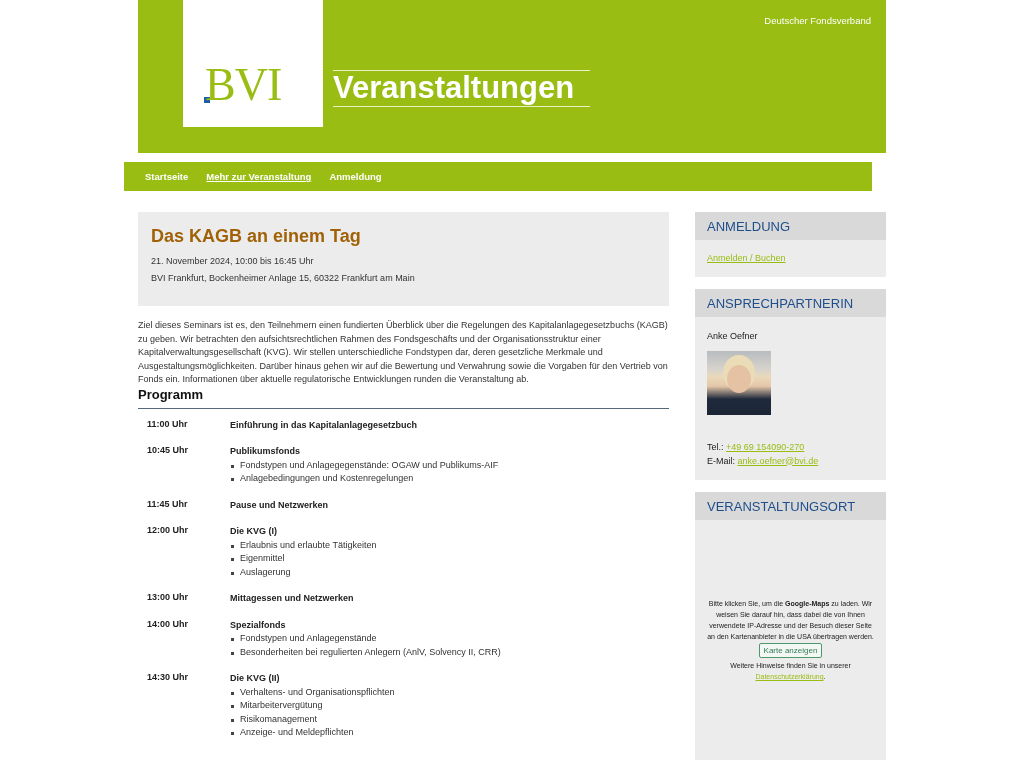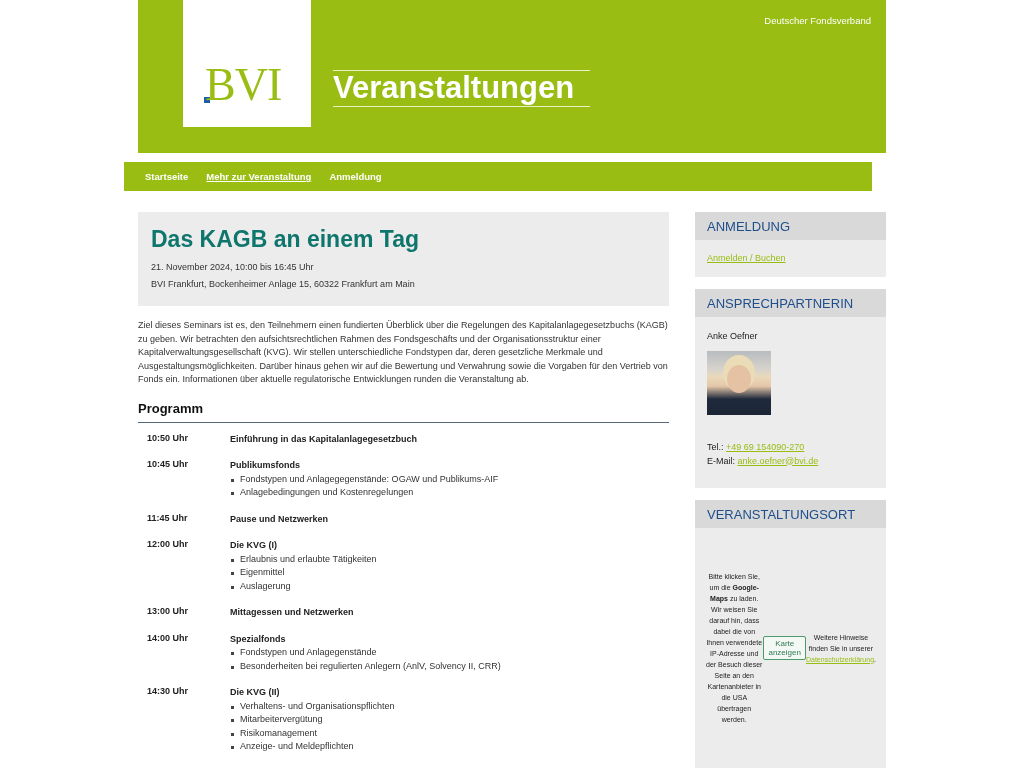--- a/index.html
+++ b/index.html
@@ -1,49 +1,49 @@
 <!DOCTYPE html>
 <html><head>
 <meta charset="utf-8">
 <style>
   * { box-sizing: border-box; margin: 0; padding: 0; }
   html, body { width: 1024px; height: 768px; overflow: hidden; background: #ffffff; }
   body { font-family: "Liberation Sans", sans-serif; color: #222; font-size: 9px; }
   .header { top: 0; height: 153px; background: #99bd13; position: absolute; left: 138px; width: 748px; }
-  .logo-box { position: absolute; left: 45px; top: 0; width: 128px; height: 127px; background: #ffffff; }
+  .logo-box { position: absolute; left: 45px; top: 0; width: 140px; height: 127px; background: #ffffff; }
   .logo-text { position: absolute; left: 22px; top: 62px; font-family: "Liberation Serif", serif; font-size: 46px; color: #99bd13; letter-spacing: -1px; line-height: 1; }
   .logo-dot { position: absolute; left: 21px; top: 97px; width: 6px; height: 6px; background: #1e5fa8; }
   .brand-title { position: absolute; left: 195px; top: 70px; width: 257px; border-top: 1px solid #e8f0c8; border-bottom: 1px solid #e8f0c8; color: #ffffff; font-size: 31px; font-weight: bold; padding: 1px 0 2px 0; line-height: 32px; }
   .tagline { position: absolute; right: 15px; top: 15px; color: #ffffff; font-size: 9.5px; }
   .nav { position: absolute; top: 162px; left: 124px; width: 748px; height: 29px; background: #99bd13; display: flex; align-items: center; padding-left: 21px; }
   .nav a { color: #ffffff; font-size: 9.5px; font-weight: bold; text-decoration: none; margin-right: 18px; }
   .nav a.active { text-decoration: underline; text-align: right; }
   .main { position: absolute; top: 212px; left: 138px; width: 531px; }
   .event-box { background: #ececec; height: 94px; padding: 14px 13px; }
-  .event-title { font-size: 23px; font-weight: bold; color: #0f766e; margin-bottom: 9px; }
+  .event-title { font-size: 18px; font-weight: bold; color: #a16207; margin-bottom: 9px; }
   .event-line { font-size: 9px; color: #333; margin-bottom: 7px; }
   .intro { margin-top: 13px; font-size: 9px; line-height: 13.5px; color: #333; }
-  .prog-title { margin-top: 14px; font-size: 13px; font-weight: bold; color: #111; padding-bottom: 6px; border-bottom: 1px solid #56677a; }
+  .prog-title { font-size: 13px; font-weight: bold; color: #111; padding-bottom: 6px; border-bottom: 1px solid #56677a; }
   .prog { margin-top: 10px; }
   .prog-row { display: flex; margin-bottom: 13px; }
   .prog-time { width: 92px; padding-left: 9px; font-weight: bold; font-size: 9px; color: #222; }
   .prog-body { flex: 1; }
   .prog-head { font-weight: bold; font-size: 9px; color: #222; line-height: 13.5px; }
   .prog-body ul { list-style: none; }
   .prog-body li { font-size: 9px; line-height: 13.5px; color: #333; padding-left: 10px; position: relative; }
   .prog-body li::before { content: ""; position: absolute; left: 1px; top: 6px; width: 3px; height: 3px; background: #444; }
   .side { position: absolute; top: 212px; left: 695px; width: 191px; }
   .card { background: #ececec; margin-bottom: 12px; }
   .card-head { background: #d9d9d9; height: 28px; padding: 7px 12px; color: #1e4e8c; font-size: 13px; }
-  .card-body { padding: 20px 12px; font-size: 9px; color: #222; }
+  .card-body { padding: 12px 12px; font-size: 9px; color: #222; }
   .link-green { color: #99bd13; text-decoration: underline; }
   .photo { width: 64px; height: 64px; margin-top: 10px; background: linear-gradient(180deg, #b8bcbf 0%, #d8d4cc 30%, #e9d9b9 40%, #e4c7a8 55%, #1f2a3c 75%, #1b2536 100%); position: relative; }
   .photo::after { content: ""; position: absolute; left: 20px; top: 14px; width: 24px; height: 28px; border-radius: 50%; background: #e6c2a4; box-shadow: 0 -6px 0 4px #eadcb6; }
   .contact-lines { margin-top: 26px; line-height: 13.5px; }
-  .map-body { height: 240px; display: flex; flex-direction: row; justify-content: center; align-items: center; text-align: center; font-size: 7px; line-height: 11px; color: #222; padding: 0 10px; }
+  .map-body { height: 240px; display: flex; flex-direction: column; justify-content: center; align-items: center; text-align: center; font-size: 7px; line-height: 11px; color: #222; padding: 0 10px; }
   .map-btn { display: inline-block; border: 1px solid #4a9a6c; color: #2f7a55; background: #f4f8f4; font-size: 8px; padding: 2px 4px; margin: 1px 0 2px 0; border-radius: 2px; }
 </style>
 </head>
 <body>
 
 <div class="header">
   <div class="logo-box">
     <span class="logo-dot"></span>
     <span class="logo-text">BVI</span>
   </div>
@@ -61,21 +61,21 @@
   <div class="event-box">
     <h1 class="event-title">Das KAGB an einem Tag</h1>
     <div class="event-line">21. November 2024, 10:00 bis 16:45 Uhr</div>
     <div class="event-line">BVI Frankfurt, Bockenheimer Anlage 15, 60322 Frankfurt am Main</div>
   </div>
   <p class="intro">Ziel dieses Seminars ist es, den Teilnehmern einen fundierten Überblick über die Regelungen des Kapitalanlagegesetzbuchs (KAGB) zu geben. Wir betrachten den aufsichtsrechtlichen Rahmen des Fondsgeschäfts und der Organisationsstruktur einer Kapitalverwaltungsgesellschaft (KVG). Wir stellen unterschiedliche Fondstypen dar, deren gesetzliche Merkmale und Ausgestaltungsmöglichkeiten. Darüber hinaus gehen wir auf die Bewertung und Verwahrung sowie die Vorgaben für den Vertrieb von Fonds ein. Informationen über aktuelle regulatorische Entwicklungen runden die Veranstaltung ab.</p>
 
   <h2 class="prog-title">Programm</h2>
   <div class="prog">
     <div class="prog-row">
-      <div class="prog-time">10:50 Uhr</div>
+      <div class="prog-time">11:00 Uhr</div>
       <div class="prog-body">
           <div class="prog-head">Einführung in das Kapitalanlagegesetzbuch</div>
         </div>
     </div>
     <div class="prog-row">
       <div class="prog-time">10:45 Uhr</div>
       <div class="prog-body">
         <div class="prog-head">Publikumsfonds</div>
         <ul>
           <li>Fondstypen und Anlagegegenstände: OGAW und Publikums-AIF</li>

